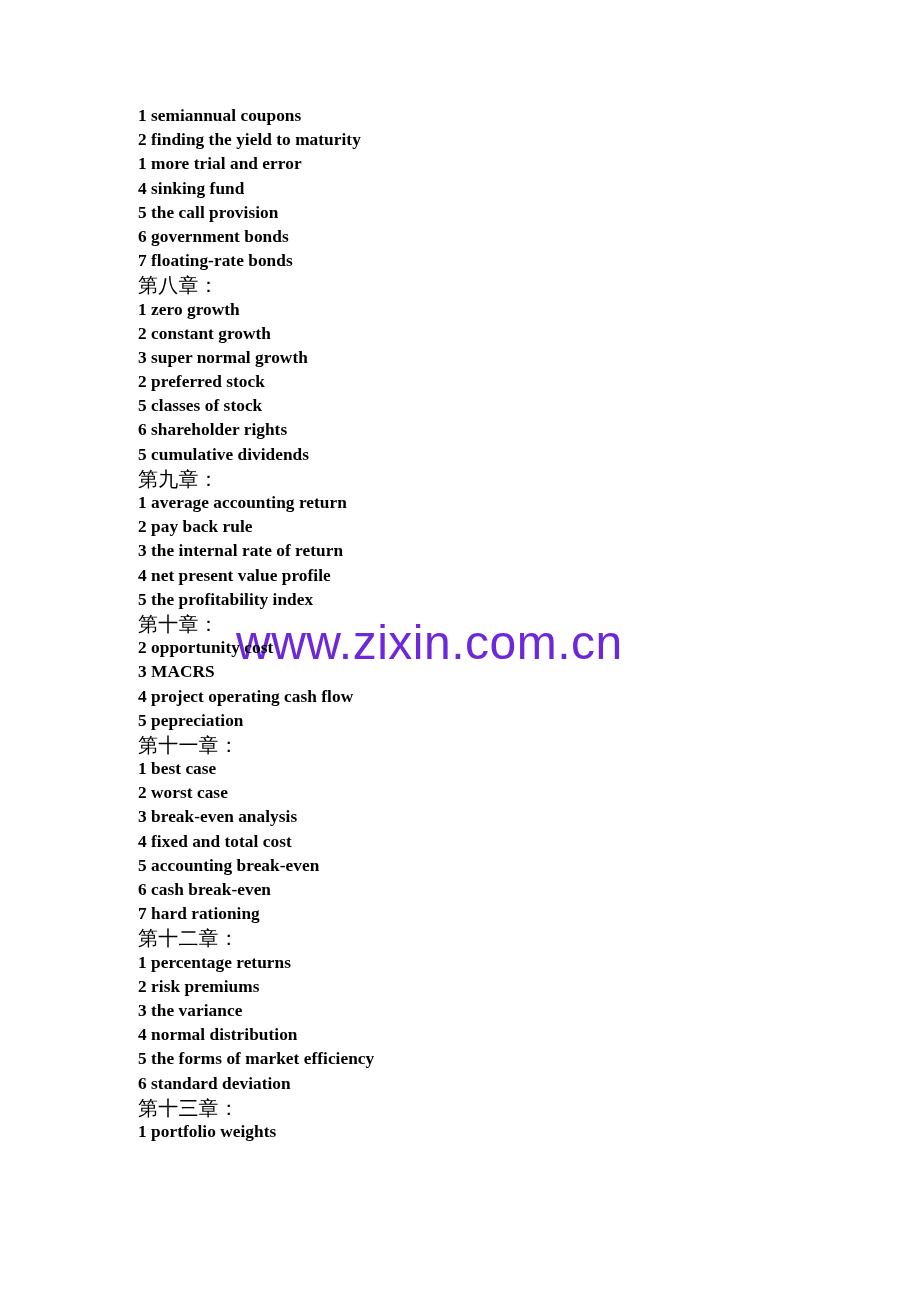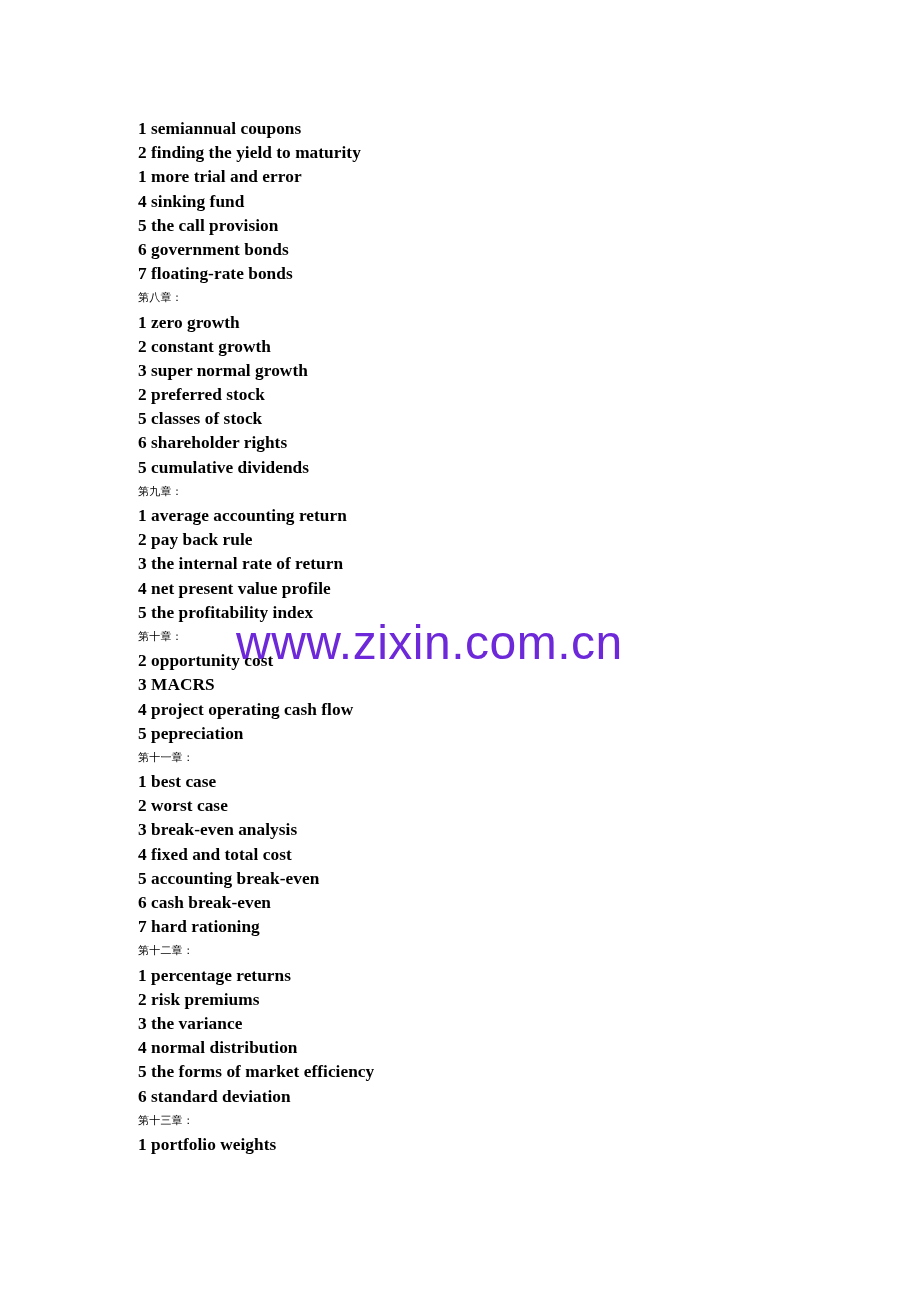--- a/index.html
+++ b/index.html
@@ -35,42 +35,42 @@
     letter-spacing: 0.5px;
     color: #6d28d9;
     white-space: nowrap;
     user-select: none;
   }
 
   
   #doc-body {
     position: absolute;
     left: 138px;
-    top: 117px;
+    top: 104px;
     width: 700px;
     z-index: 1;
   }
 
   .doc-line {
     height: 24.2px;
     line-height: 24.2px;
     white-space: nowrap;
     color: #000000;
   }
 
   .doc-line.entry {
     font-family: "Liberation Serif", "DejaVu Serif", serif;
     font-size: 17.3px;
     font-weight: bold;
     letter-spacing: 0.05px;
   }
 
   .doc-line.chapter {
     font-family: "DejaVu Sans", "Liberation Sans", sans-serif;
-    font-size: 11px;
+    font-size: 20px;
     font-weight: 400;
     letter-spacing: 0.2px;
   }
 </style>
 </head>
 <body>
 
 <div id="page">
 
   <div id="watermark">www.zixin.com.cn</div>

